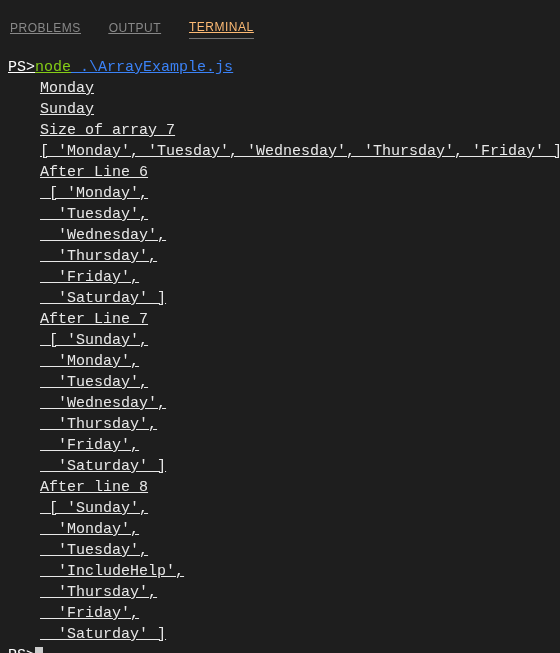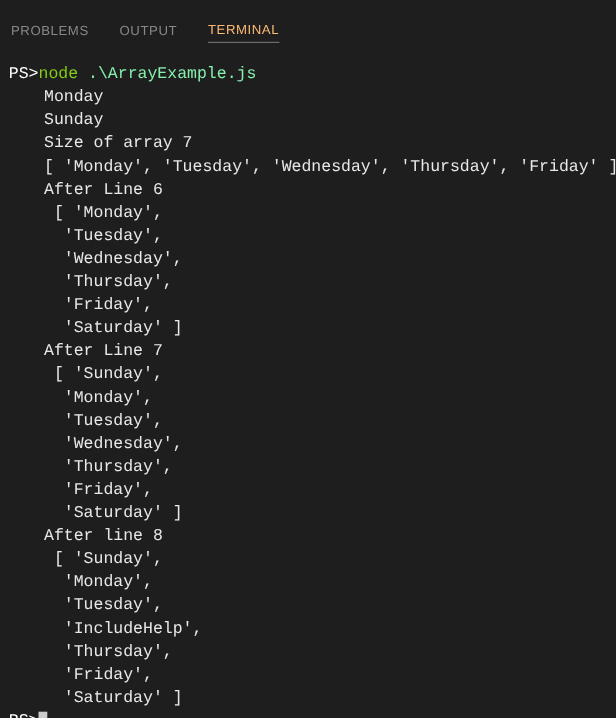--- a/index.html
+++ b/index.html
@@ -1,15 +1,15 @@
 <!DOCTYPE html>
 <html><head>
   <meta charset="utf-8">
   <style>
-    * { margin: 0; padding: 0; box-sizing: border-box; }
+    * { margin: 0; padding: 0; box-sizing: border-box; text-decoration: underline; }
     body {
       width: 560px;
       height: 653px;
       background: #1e1e1e;
       font-family: 'Consolas', 'Courier New', monospace;
       font-size: 14px;
       color: #cccccc;
       overflow: hidden;
     }
     .title-bar {
@@ -36,21 +36,21 @@
       border-bottom: 1px solid #737373;
     }
     .terminal-body {
       padding: 12px 8px 8px 8px;
       line-height: 1.4;
       font-size: 15px;
       white-space: pre;
     }
     .prompt { color: #ffffff; }
     .cmd-node { color: #84cc16; }
-    .cmd-arg { color: #86efac; }
+    .cmd-arg { color: #3b82f6; }
     .output-line { color: #e8e8e8; margin-left: 32px; }
     .cursor {
       display: inline-block;
       width: 8px;
       height: 17px;
       background: #cccccc;
       vertical-align: text-bottom;
     }
   </style>
 </head>

